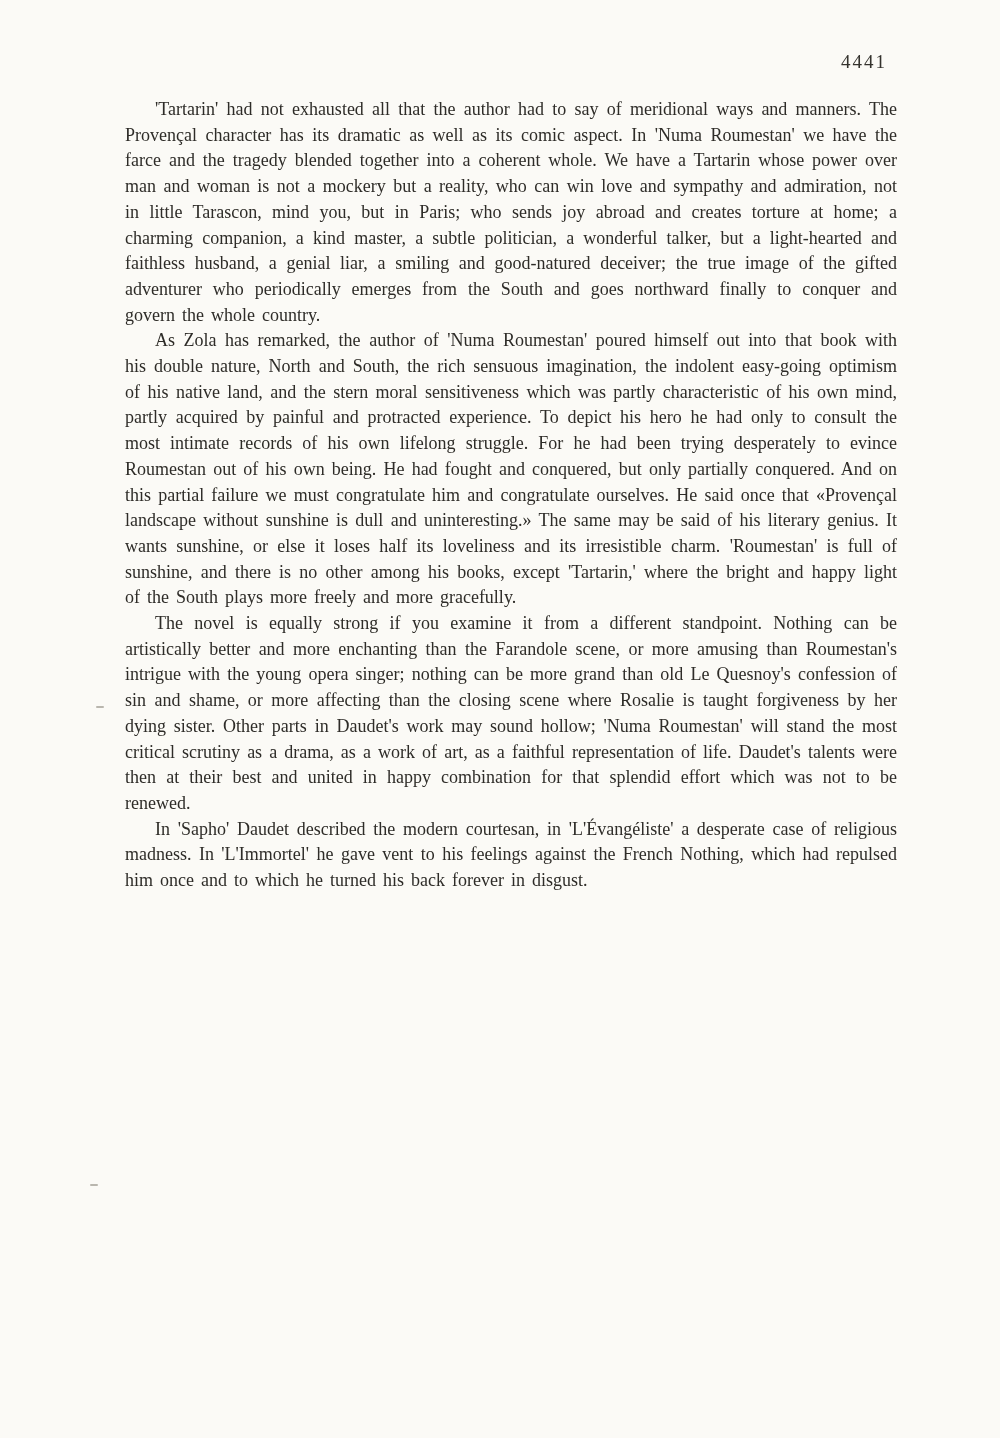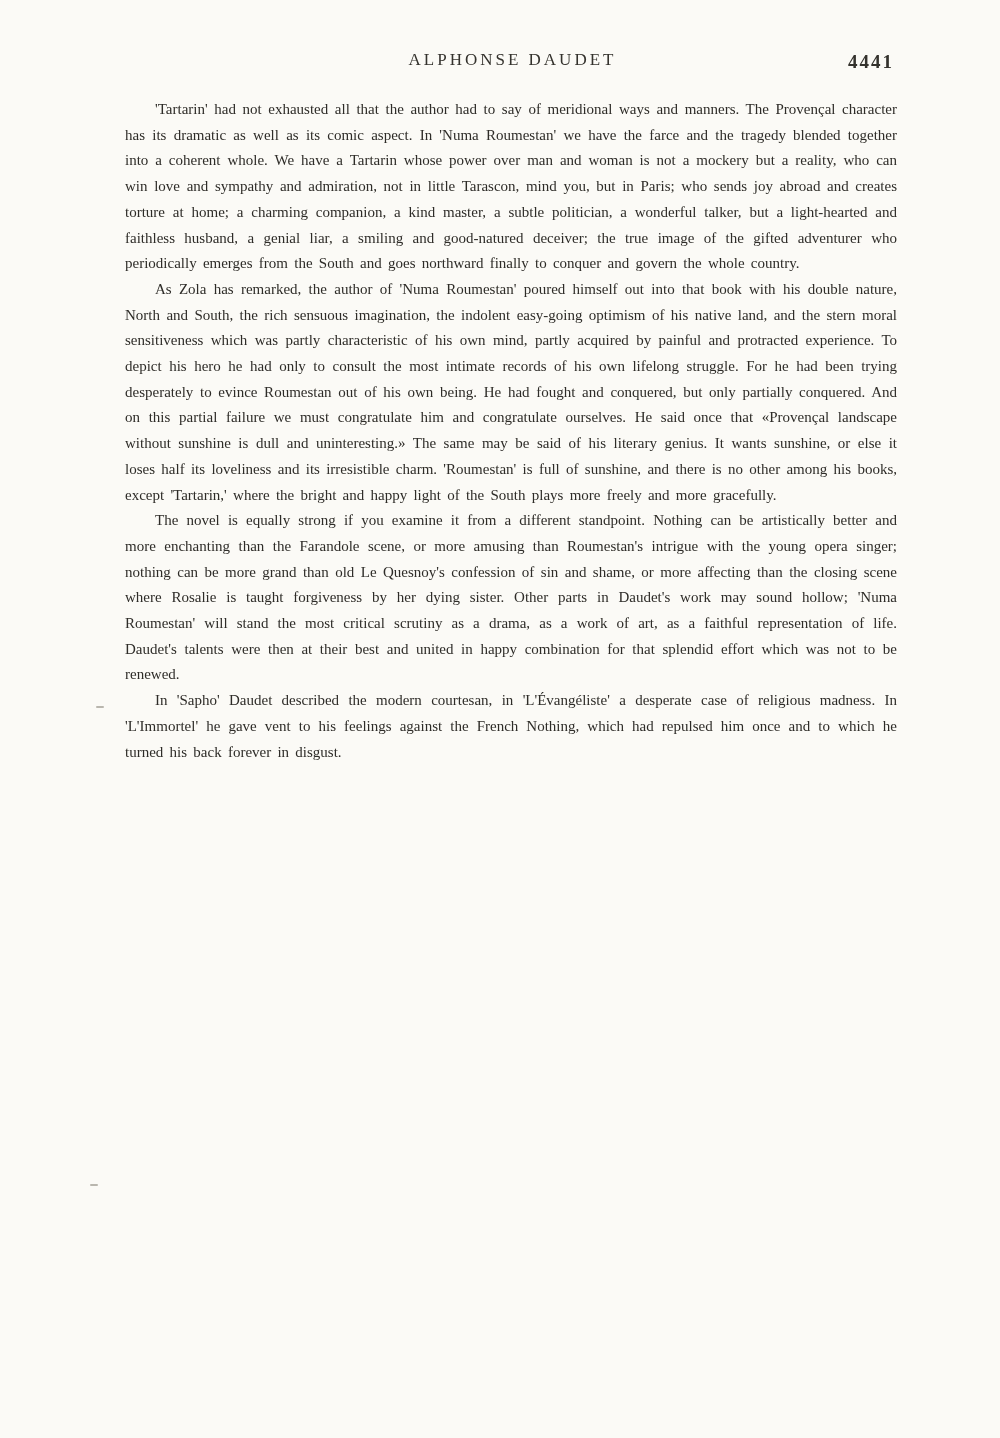--- a/index.html
+++ b/index.html
@@ -29,58 +29,56 @@
     position: absolute;
     left: 0;
     right: 0;
     text-align: center;
     font-size: 17px;
     letter-spacing: 3px;
     color: #34322d;
   }
   .page-number {
     position: absolute;
-    right: 6px;
+    right: 13px;
     top: 1px;
     font-size: 19px;
     letter-spacing: 2px;
     color: #34322d;
-    font-weight: bold;
   }
   .page-body {
     position: absolute;
     top: 97px;
     left: 125px;
     width: 772px;
   }
   .page-body p {
     margin: 0;
     text-indent: 30px;
     text-align: justify;
-    font-size: 15px;
+    font-size: 18px;
     line-height: 25.7px;
     word-spacing: 2.5px;
   }
   .margin-mark {
     position: absolute;
     width: 8px;
     height: 2px;
     background: #b9b6ae;
     border-radius: 1px;
   }
   .margin-mark.m1 { left: 96px; top: 706px; }
   .margin-mark.m2 { left: 90px; top: 1184px; }
 </style>
 </head>
 <body>
 
 <div class="scan-page">
 
   <div class="page-header">
-    <span class="running-head">ALPHONSE DAUDET</span>
     <span class="page-number">4441</span>
   </div>
 
   <div class="page-body">
     <p>'Tartarin' had not exhausted all that the author had to say of meridional ways and manners. The Provençal character has its dramatic as well as its comic aspect. In 'Numa Roumestan' we have the farce and the tragedy blended together into a coherent whole. We have a Tartarin whose power over man and woman is not a mockery but a reality, who can win love and sympathy and admiration, not in little Tarascon, mind you, but in Paris; who sends joy abroad and creates torture at home; a charming companion, a kind master, a subtle politician, a wonderful talker, but a light-hearted and faithless husband, a genial liar, a smiling and good-natured deceiver; the true image of the gifted adventurer who periodically emerges from the South and goes northward finally to conquer and govern the whole country.</p>
     <p>As Zola has remarked, the author of 'Numa Roumestan' poured himself out into that book with his double nature, North and South, the rich sensuous imagination, the indolent easy-going optimism of his native land, and the stern moral sensitiveness which was partly characteristic of his own mind, partly acquired by painful and protracted experience. To depict his hero he had only to consult the most intimate records of his own lifelong struggle. For he had been trying desperately to evince Roumestan out of his own being. He had fought and conquered, but only partially conquered. And on this partial failure we must congratulate him and congratulate ourselves. He said once that «Provençal landscape without sunshine is dull and uninteresting.» The same may be said of his literary genius. It wants sunshine, or else it loses half its loveliness and its irresistible charm. 'Roumestan' is full of sunshine, and there is no other among his books, except 'Tartarin,' where the bright and happy light of the South plays more freely and more gracefully.</p>
     <p>The novel is equally strong if you examine it from a different standpoint. Nothing can be artistically better and more enchanting than the Farandole scene, or more amusing than Roumestan's intrigue with the young opera singer; nothing can be more grand than old Le Quesnoy's confession of sin and shame, or more affecting than the closing scene where Rosalie is taught forgiveness by her dying sister. Other parts in Daudet's work may sound hollow; 'Numa Roumestan' will stand the most critical scrutiny as a drama, as a work of art, as a faithful representation of life. Daudet's talents were then at their best and united in happy combination for that splendid effort which was not to be renewed.</p>
     <p>In 'Sapho' Daudet described the modern courtesan, in 'L'Évangéliste' a desperate case of religious madness. In 'L'Immortel' he gave vent to his feelings against the French Nothing, which had repulsed him once and to which he turned his back forever in disgust.</p>
   </div>
 

